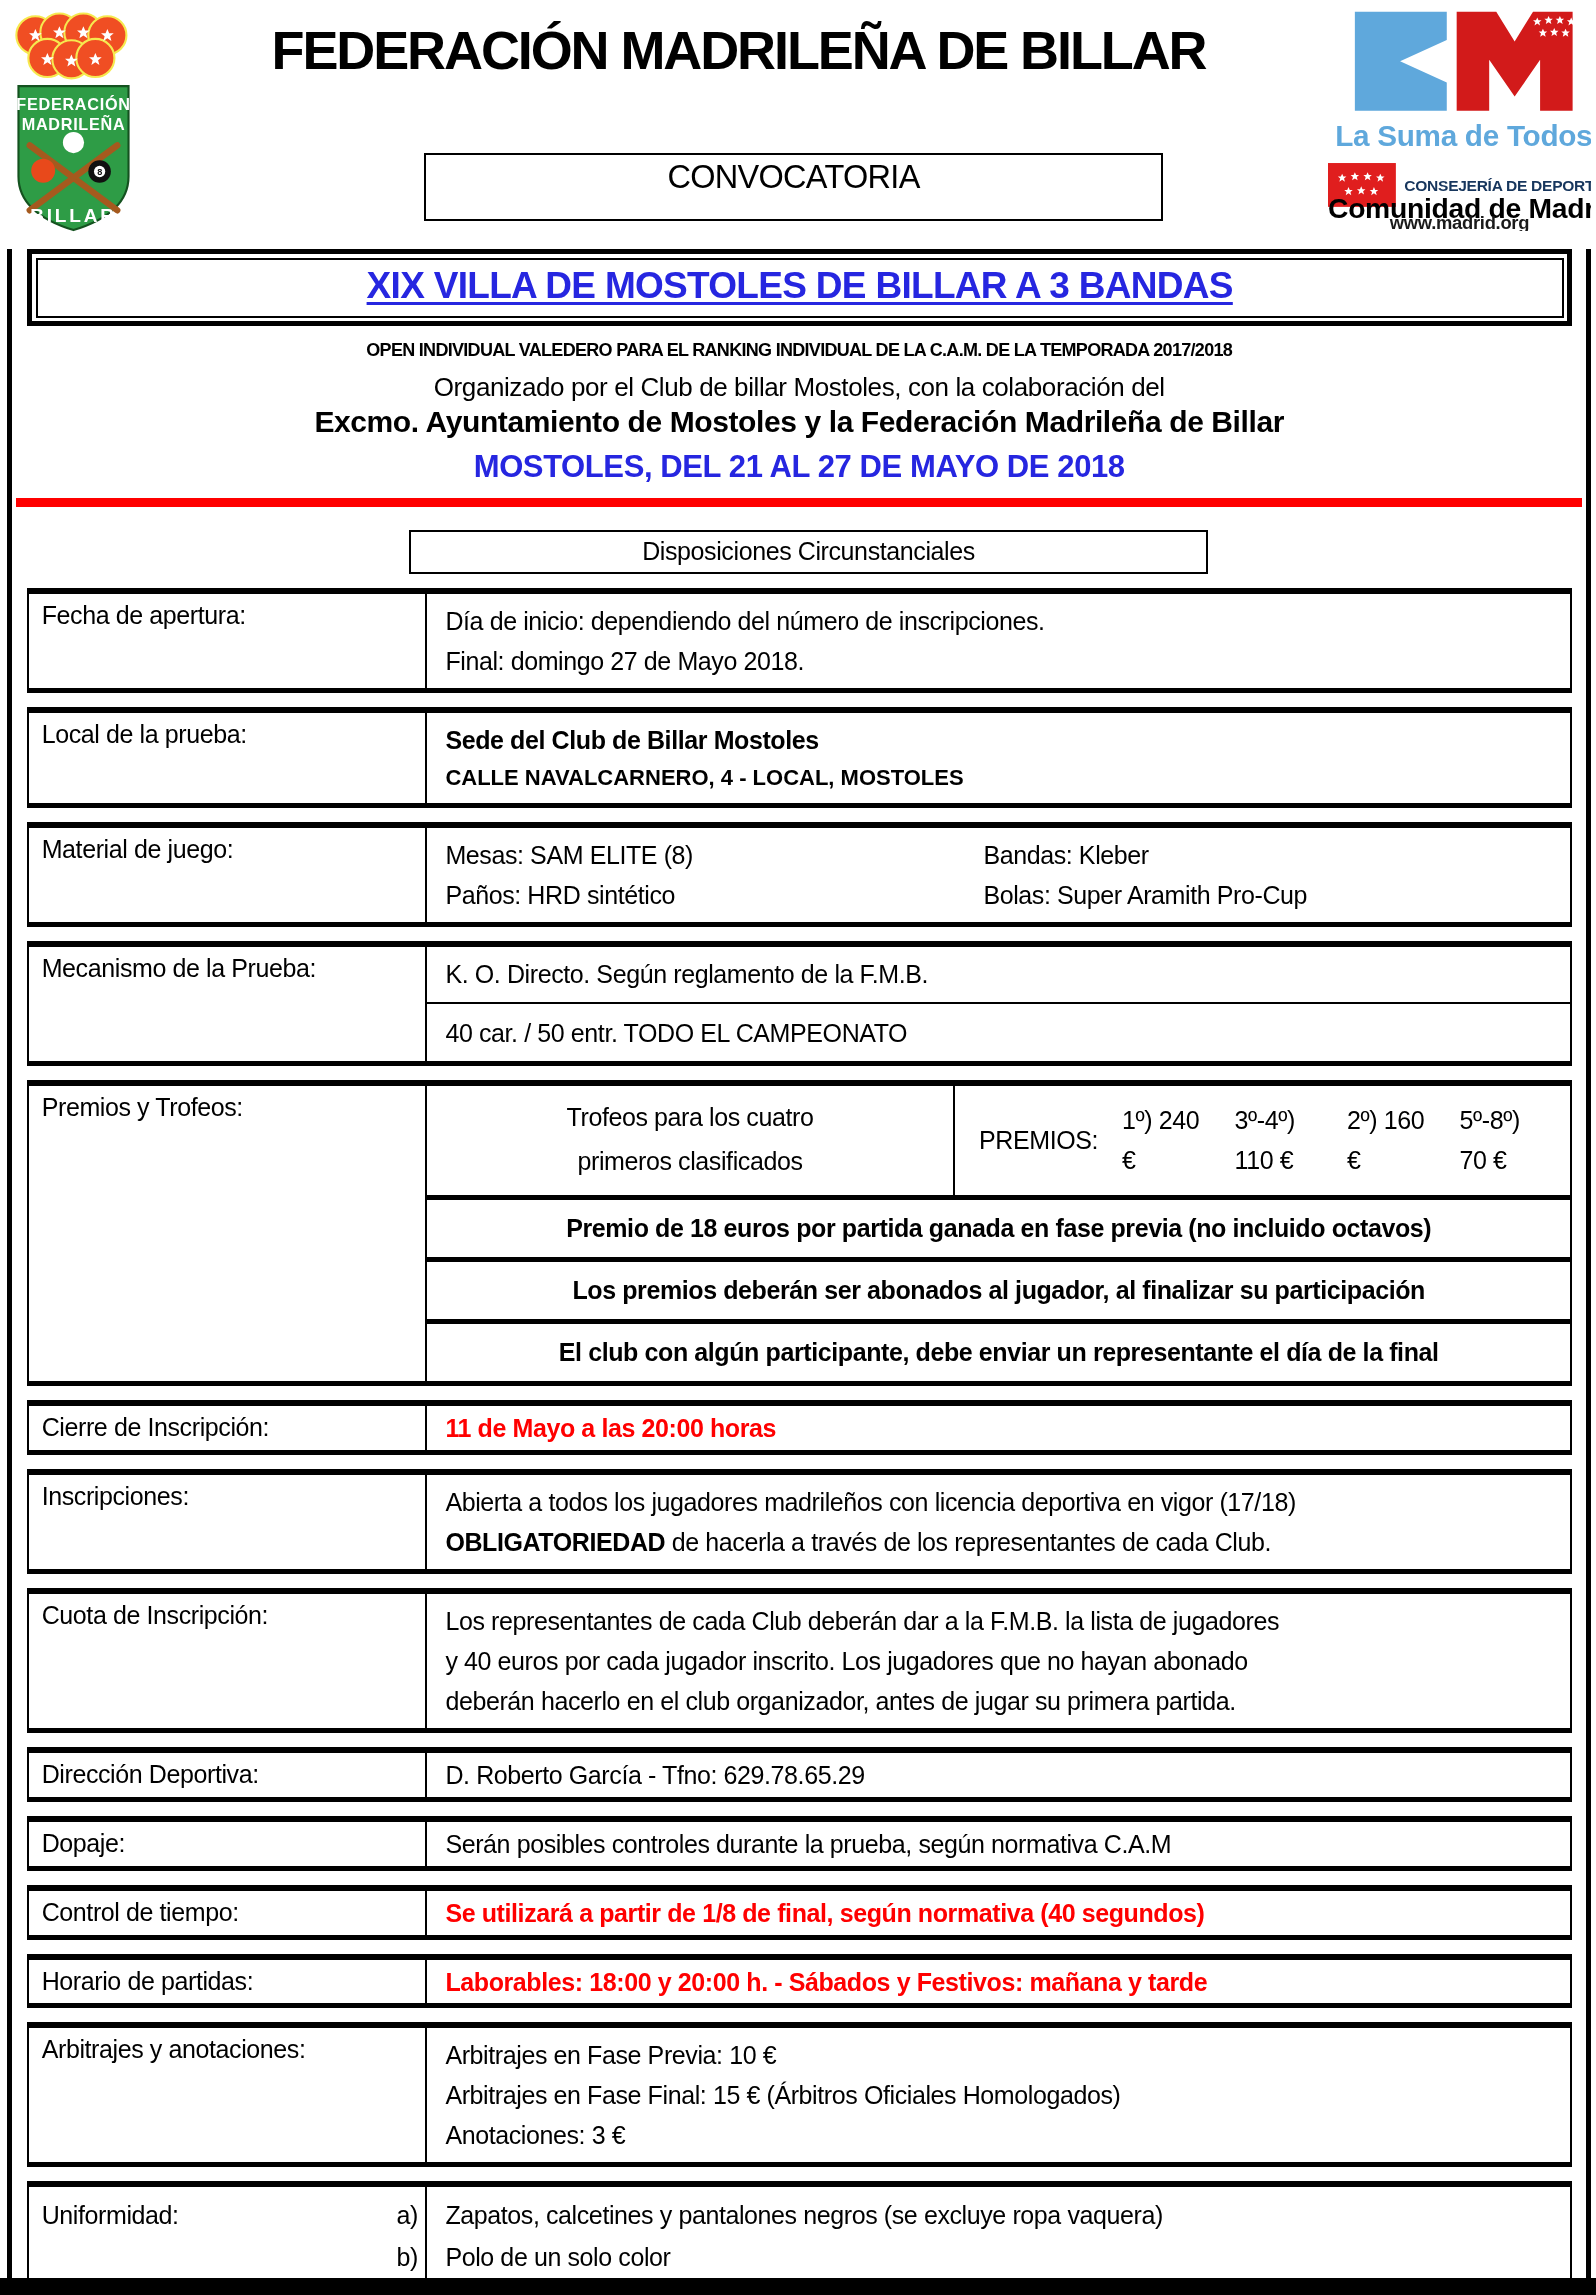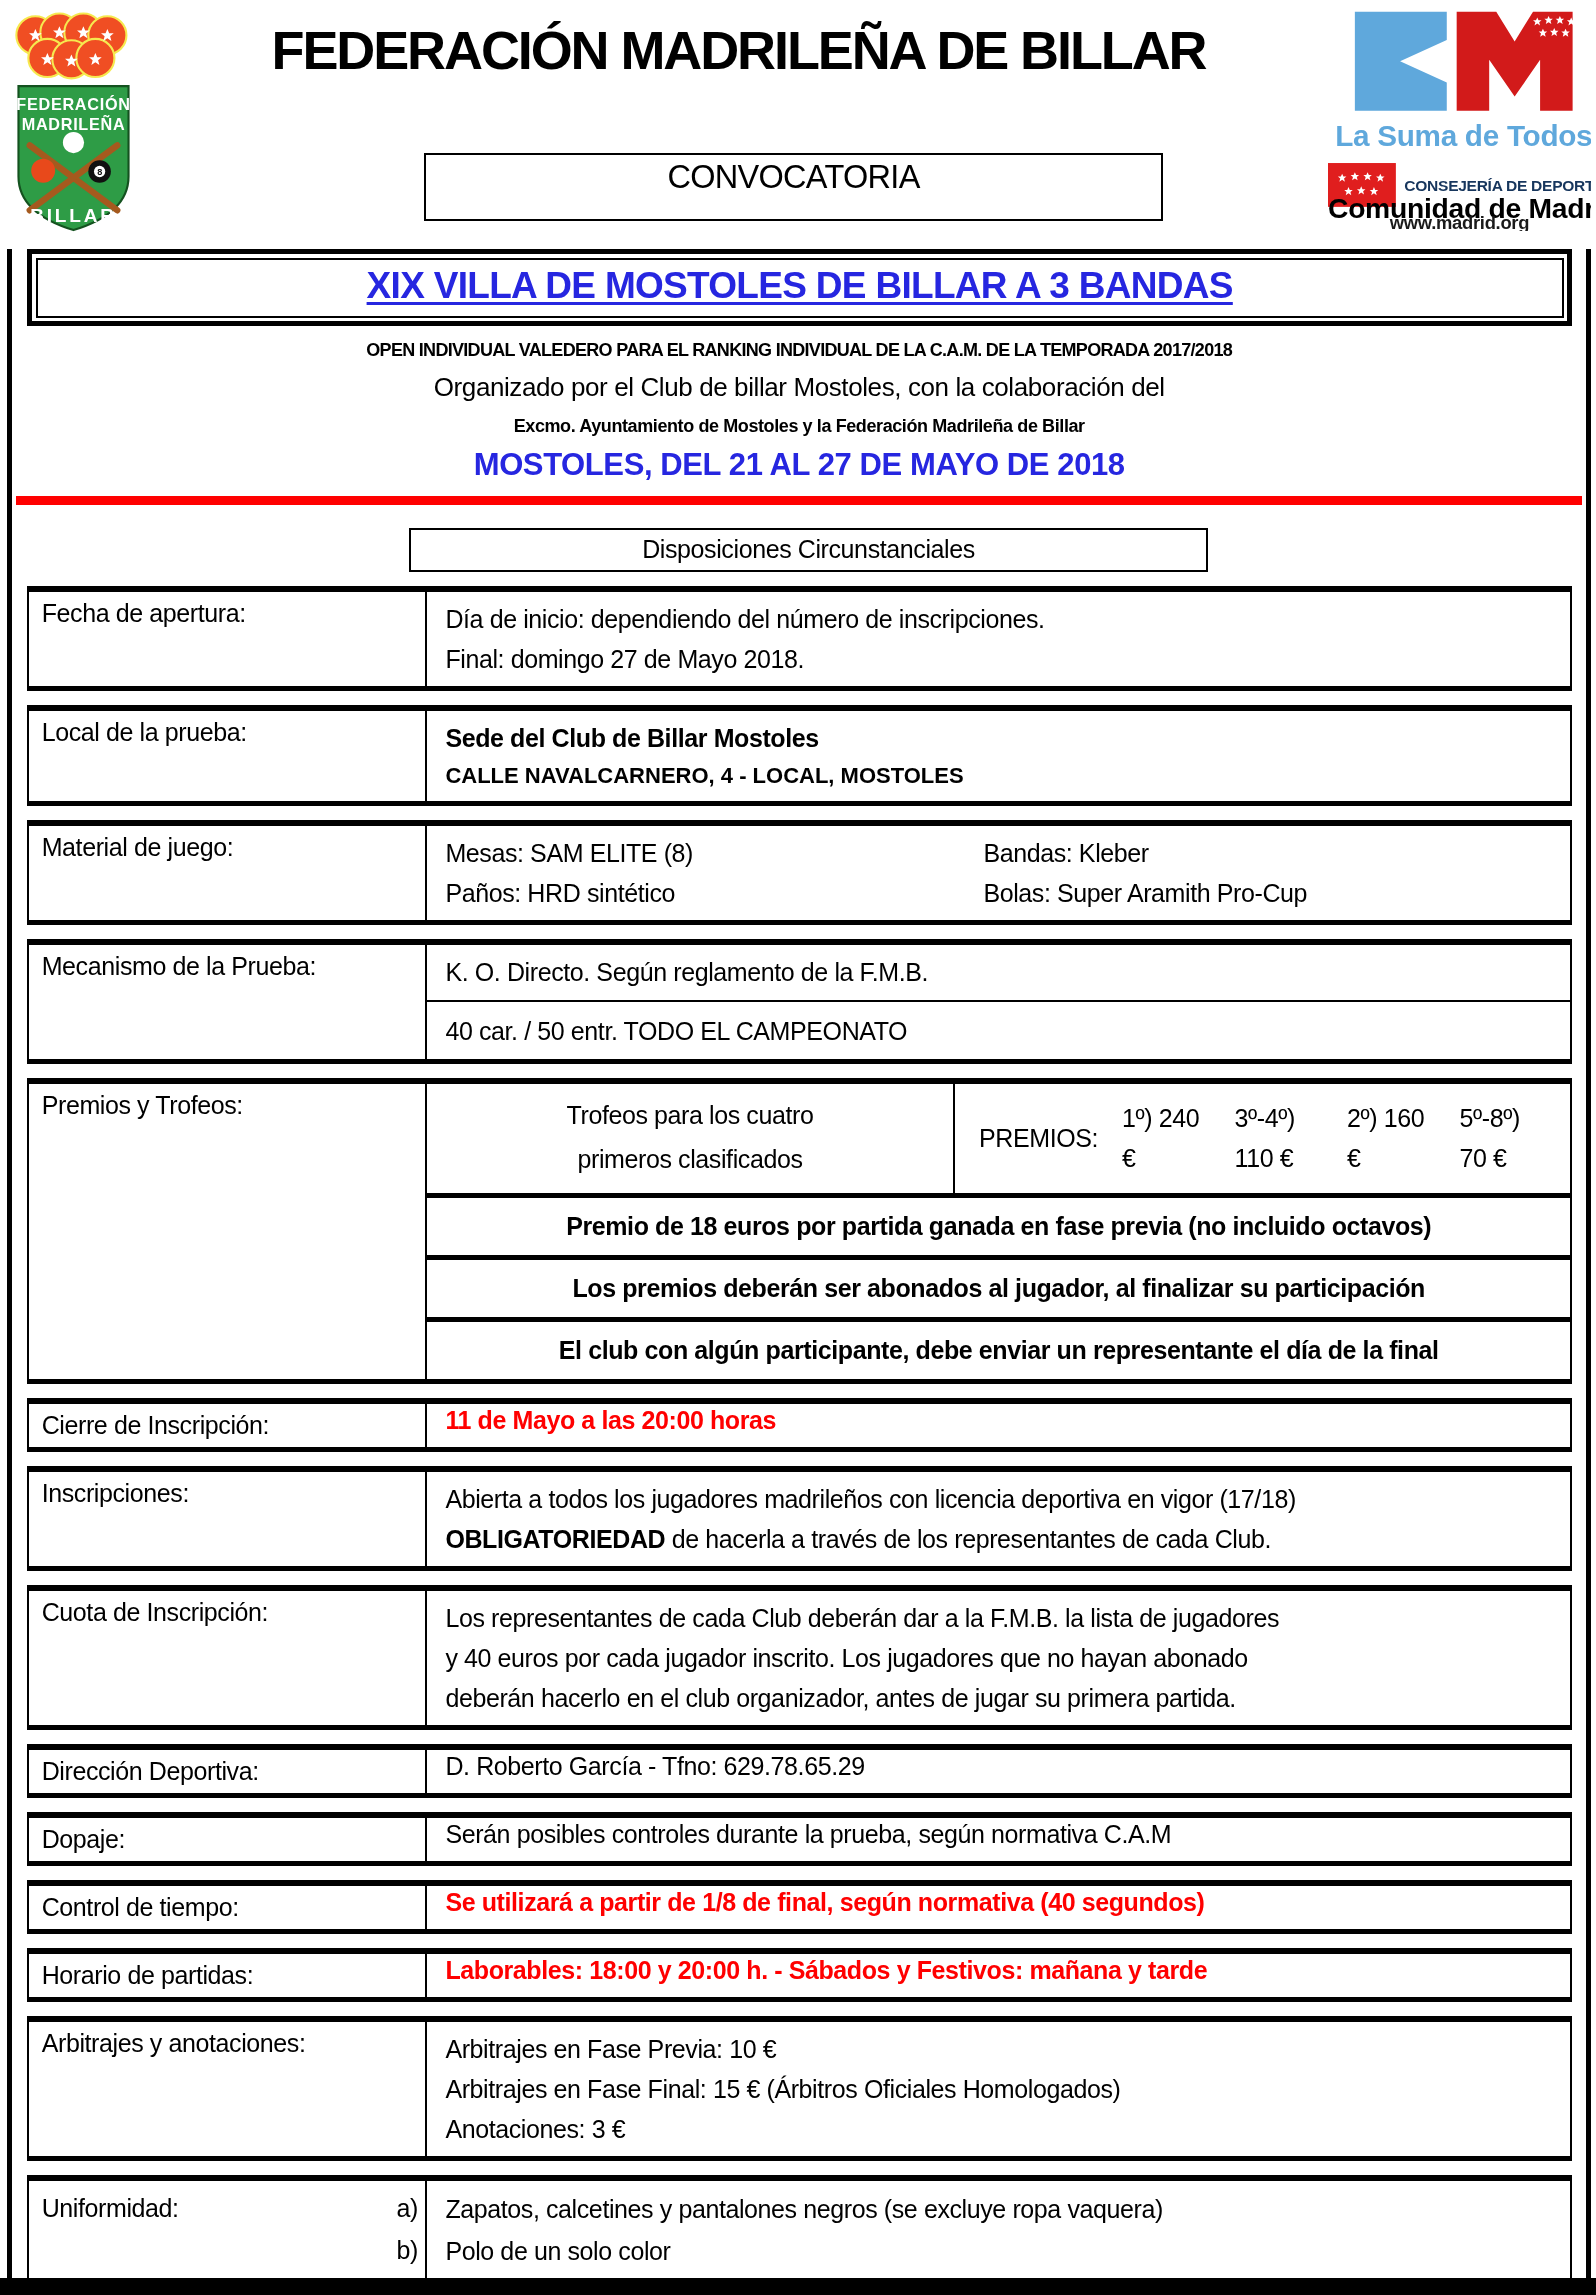--- a/index.html
+++ b/index.html
@@ -37,38 +37,38 @@
   .banner { margin:0 14px 0 15px; border:5px solid #000; padding:3.5px; }
   .banner-inner { border:2.1px solid #000; text-align:center; padding:5.7px 7px 8.5px; }
   .main-title {
     color:var(--blue); font-size:37px; font-weight:bold; letter-spacing:-0.7px;
     text-decoration:underline; text-decoration-thickness:2.8px; text-underline-offset:4.2px;
   }
 
   .center-line { text-align:center; }
   .open-line   { margin-top:14px; font-size:18px; font-weight:bold; letter-spacing:-0.7px; }
   .org-line    { margin-top:11.3px; font-size:26px; }
-  .excmo-line  { margin-top:13px; font-size:18px; font-weight:bold; }
+  .excmo-line  { margin-top:2px; font-size:30px; font-weight:bold; }
   .dates-line  { margin-top:10px; font-size:31px; font-weight:bold; color:var(--blue); }
 
   .red-rule { margin:12.7px 4.2px 0 4.2px; height:9.2px; background:var(--red); }
 
   .section-box {
     margin:22.6px 0 0 397px; width:799px; border:2.8px solid #000;
     text-align:center; font-size:25px; padding:5px 0 6.4px;
   }
 
   
   .row {
     display:flex; margin:14px 14px 0 15px; font-size:25px;
     border:2.1px solid #000; border-top:6.4px solid #000; border-bottom:5.7px solid #000;
   }
   .row-label { flex:0 0 398px; border-right:2.1px solid #000; padding:7px 4.2px 7px 12.7px; }
   .row-content { flex:1; padding:7px 7px 7px 18.4px; line-height:1.6; }
-  .row-content.slim { line-height:1.25; padding-top:1px; padding-bottom:5.7px; }
+  .row-content.slim { line-height:1.25; padding-top:7px; padding-bottom:5.7px; }
   .row-content.nopad { padding:0; }
   .bold { font-weight:bold; }
   .redtext { color:var(--red); font-weight:bold; }
   .caps-line { font-size:22px; font-weight:bold; letter-spacing:0; }
 
   .two-col { display:grid; grid-template-columns:538px 1fr; }
 
   .mec-line1 { padding:7px 7px 8.5px 18.4px; border-bottom:2.8px solid #000; }
   .mec-line2 { padding:8.5px 7px 8.5px 18.4px; }
 

